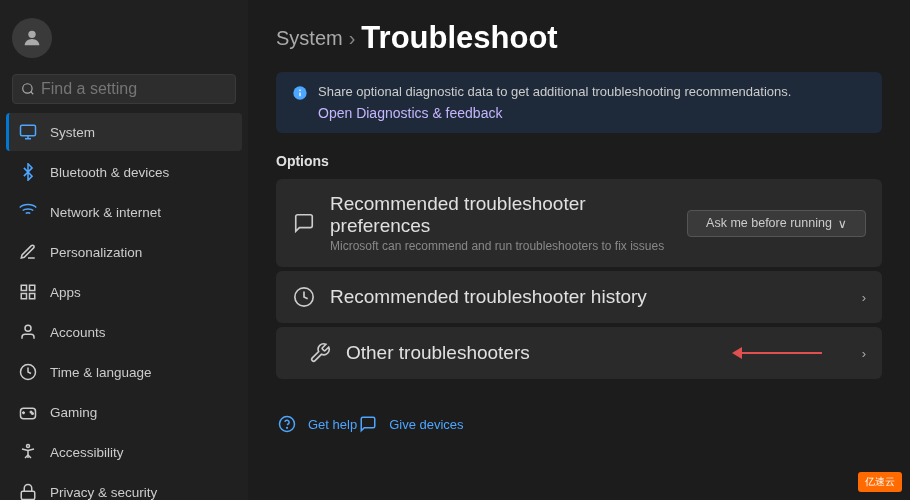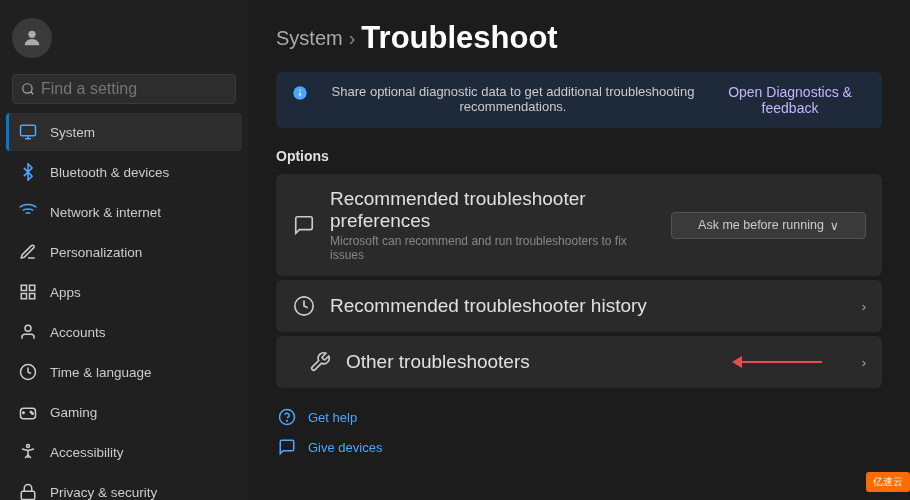--- a/index.html
+++ b/index.html
@@ -154,23 +154,22 @@
 
     .info-icon {
       color: #4da6ff;
       font-size: 16px;
       margin-top: 1px;
       flex-shrink: 0;
     }
 
     .info-content {
       display: flex;
-      flex-direction: row;
+      flex-direction: column;
       gap: 6px;
-      text-align: center;
     }
 
     .info-text {
       font-size: 13px;
       color: #ccc;
     }
 
     .info-link {
       color: #c4b5fd;
       font-size: 14px;
@@ -233,21 +232,21 @@
       display: flex;
       align-items: center;
       gap: 8px;
     }
 
     .dropdown-btn {
       background: #3a3a3a;
       border: 1px solid #555;
       border-radius: 4px;
       color: #ccc;
-      padding: 5px 26px;
+      padding: 5px 18px;
       font-size: 12.5px;
       cursor: pointer;
       display: flex;
       align-items: center;
       gap: 6px;
       white-space: nowrap;
     }
 
     .chevron {
       color: #aaa;
@@ -274,24 +273,23 @@
     .arrow-head {
       width: 0;
       height: 0;
       border-top: 6px solid transparent;
       border-bottom: 6px solid transparent;
       border-right: 10px solid #e05050;
     }
 
     
     .footer-links {
-      margin-top: 18px;
-      display: flex;
-      flex-direction: column;
-      gap: 8px;
+      margin-top: 34px;
+      display: flex;
+      flex-direction: row;
     }
 
     .footer-link-item {
       display: flex;
       align-items: center;
       gap: 10px;
       cursor: pointer;
     }
 
     .footer-link-icon {
@@ -306,21 +304,21 @@
 
     .footer-link-text {
       color: #4da6ff;
       font-size: 13px;
     }
 
     
     .watermark {
       position: fixed;
       bottom: 8px;
-      right: 0;
+      right: 8px;
       background: #ff6b00;
       color: white;
       font-size: 10px;
       padding: 3px 7px;
       border-radius: 3px;
       z-index: 999;
     }
   </style>
 </head>
 <body>

